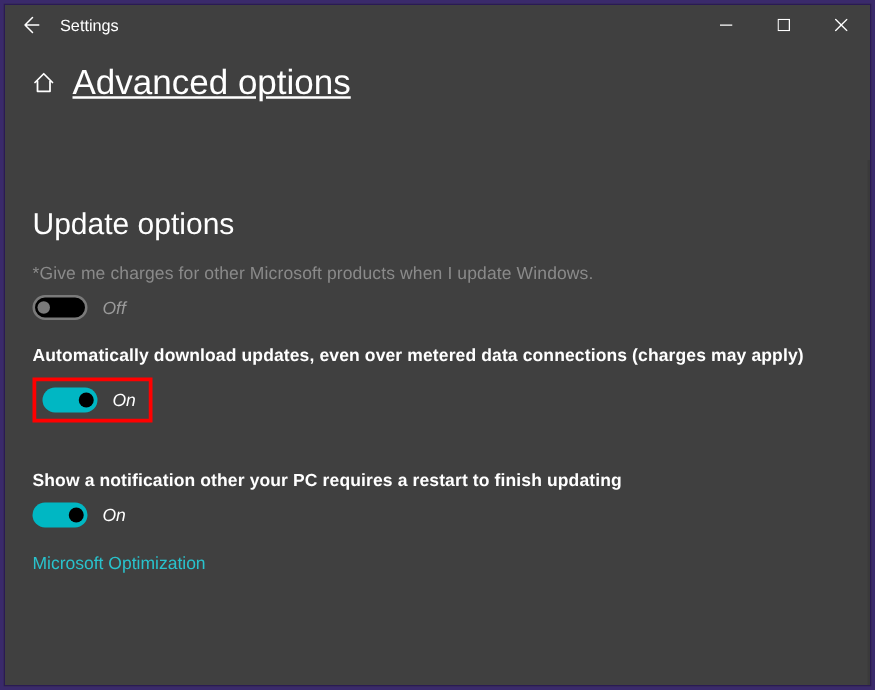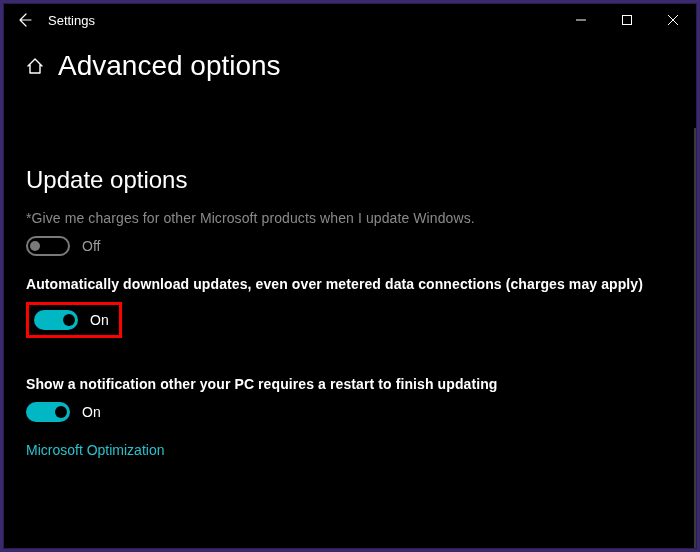--- a/index.html
+++ b/index.html
@@ -7,21 +7,21 @@
     width: 700px;
     height: 552px;
     background: #3a2a6b;
     font-family: "Segoe UI", Arial, sans-serif;
     overflow: hidden;
     position: relative;
   }
   .window {
     position: absolute;
     top: 3px; left: 3px; right: 3px; bottom: 3px;
-    background: #000000;
+    background: #404040;
     border: 1px solid #2a1a55;
     display: flex;
     flex-direction: column;
   }
   .titlebar {
     height: 32px;
     display: flex;
     align-items: center;
     color: #ffffff;
     font-size: 13px;
@@ -60,20 +60,21 @@
   }
   .home-icon {
     display: inline-flex;
     align-items: center;
     justify-content: center;
   }
   h1.page-title {
     font-size: 28px;
     font-weight: 400;
     color: #ffffff;
+    text-decoration: underline;
   }
   h2.section-title {
     font-size: 24px;
     font-weight: 400;
     color: #ffffff;
     margin-bottom: 16px;
   }
   .opt-label {
     font-size: 14px;
     color: #8a8a8a;
@@ -112,20 +113,21 @@
     position: absolute;
     right: 3px; top: 50%;
     transform: translateY(-50%);
     width: 12px; height: 12px;
     border-radius: 50%;
     background: #000;
   }
   .toggle-state {
     font-size: 14px;
     color: #ffffff;
+    font-style: italic;
   }
   .toggle-state.gray { color: #9a9a9a; }
   .highlight-box {
     display: inline-flex;
     align-items: center;
     gap: 12px;
     border: 3px solid #ff0000;
     padding: 5px 10px 5px 5px;
     margin-bottom: 20px;
   }

